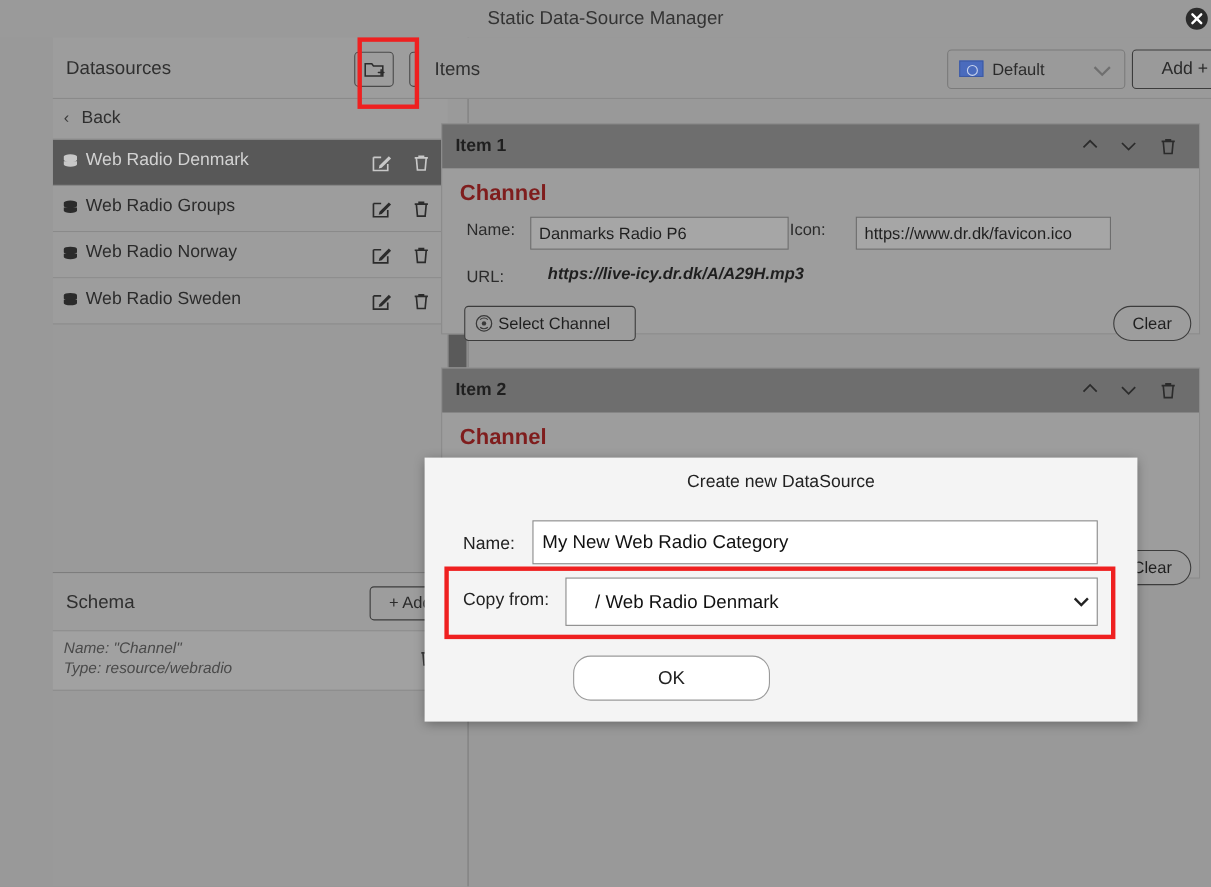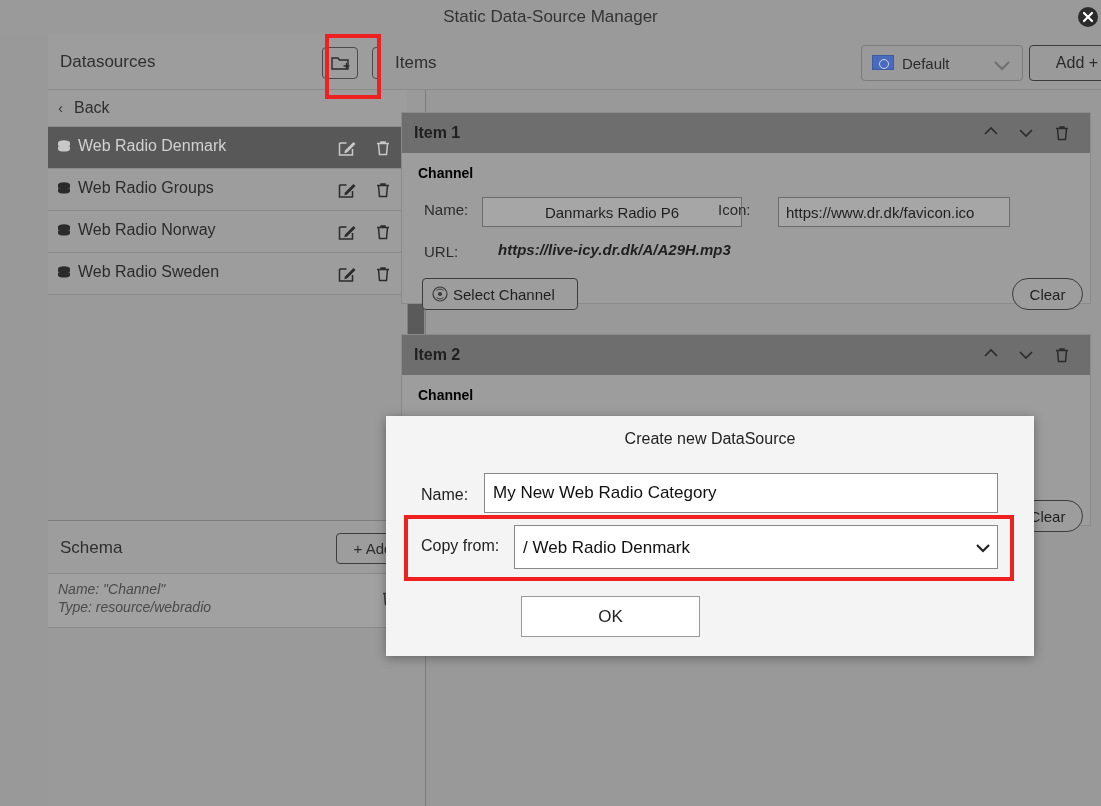--- a/index.html
+++ b/index.html
@@ -291,41 +291,41 @@
     font-size: 16px; font-weight: bold; color: #1f1f1f;
   }
   .head-icon { position: absolute; top: 10px; cursor: pointer; }
   .ic-up   { right: 90px; }
   .ic-down { right: 55px; }
   .ic-del  { right: 18px; }
 
   .item-body { position: absolute; left: 0; top: 40px; width: 688px; }
   .channel-label {
     position: absolute; left: 16px; top: 12px;
-    font-size: 14px; font-weight: bold; color: #000000;
+    font-size: 20px; font-weight: bold; color: #7f1d1d;
   }
   .fld-label {
     position: absolute;
     font-size: 15px; color: #2b2b2b;
   }
   .lbl-name { left: 22px; top: 48px; }
   .lbl-icon { left: 316px; top: 48px; }
   .lbl-url  { left: 22px; top: 90px; }
   .text-input {
     position: absolute;
     height: 30px;
     border: 1px solid #6d6d6d;
     background: #a6a6a6;
     box-sizing: border-box;
     font-size: 15px;
     color: #1f1f1f;
     padding: 0 7px;
     font-family: "Liberation Sans", sans-serif;
   }
-  .inp-name { left: 80px; top: 44px; width: 260px; text-align: center; }
+  .inp-name { left: 80px; top: 44px; width: 235px; }
   .inp-icon { left: 376px; top: 44px; width: 232px; }
   .url-value {
     position: absolute; left: 96px; top: 88px;
     font-size: 15px; font-weight: bold; font-style: italic;
     color: #1f1f1f;
   }
   .select-channel {
     position: absolute;
     left: 20px; top: 125px;
     width: 156px; height: 32px;
@@ -389,21 +389,21 @@
   }
   .modal-copy-select {
     position: absolute;
     left: 514px; top: 525px;
     width: 484px; height: 44px;
     border: 1px solid #888888;
     background: #ffffff;
     box-sizing: border-box;
     font-size: 17px;
     color: #111111;
-    padding: 0 8px;
+    padding: 0 26px;
     font-family: "Liberation Sans", sans-serif;
     cursor: pointer;
     appearance: none;
     -webkit-appearance: none;
   }
   .select-caret {
     position: absolute;
     left: 975px; top: 540px;
     pointer-events: none;
   }
@@ -411,21 +411,21 @@
     position: absolute;
     top: 596px;
     height: 41px;
     border: 1px solid #9a9a9a;
     background: #ffffff;
     font-size: 17px;
     color: #222222;
     font-family: "Liberation Sans", sans-serif;
     cursor: pointer;
   }
-  #btn-ok { left: 521px; width: 179px; }
+  #btn-ok { left: 521px; width: 179px; border-radius: 16px; }
   #btn-cancel { left: 717px; width: 179px; }
 </style>
 </head>
 <body>
 
 <div id="app">
 
   <div class="titlebar">
     <div class="titlebar-text">Static Data-Source Manager</div>
     <div class="close-btn">

